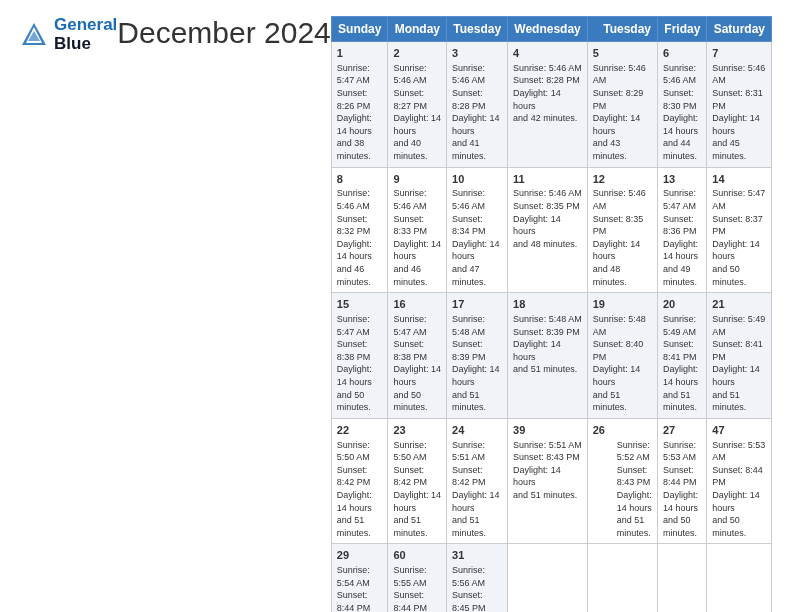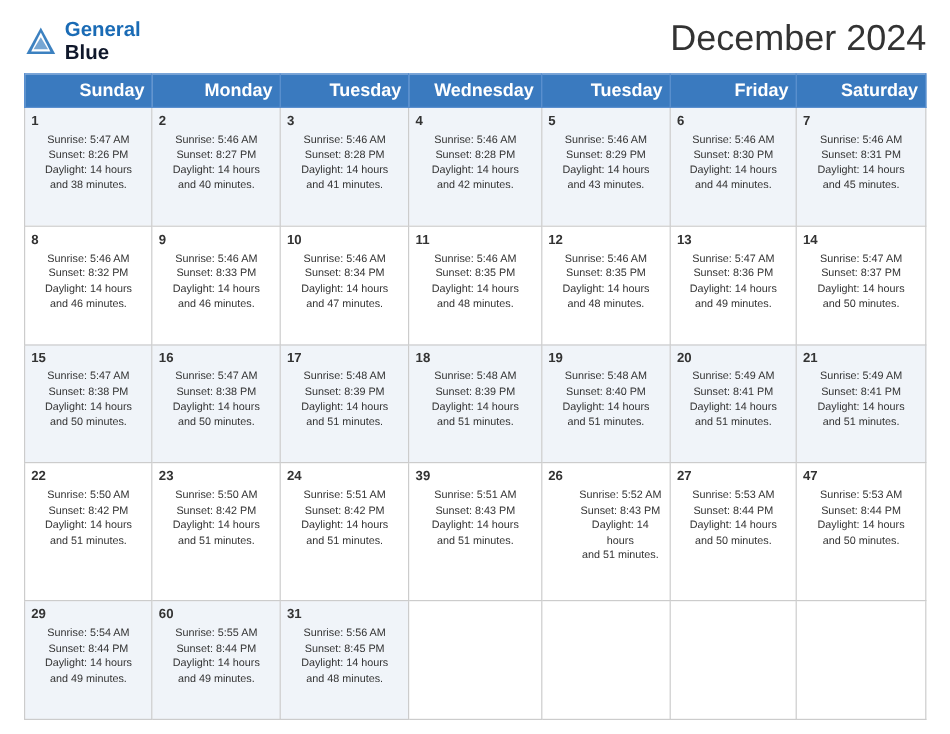--- a/index.html
+++ b/index.html
@@ -8,21 +8,21 @@
       height: 612px;
       font-family: Arial, sans-serif;
       background: #fff;
       overflow: hidden;
     }
     .page {
       width: 792px;
       height: 612px;
       padding: 16px 20px 12px 20px;
       display: flex;
-      flex-direction: column;
+      flex-direction: row;
     }
     .header {
       display: flex;
       align-items: flex-start;
       justify-content: space-between;
       margin-bottom: 8px;
     }
     .logo {
       display: flex;
       align-items: center;
@@ -59,21 +59,21 @@
       width: 100%;
       border-collapse: collapse;
       flex: 1;
       font-size: 9.5px;
     }
     .calendar-table thead th {
       background: #3a7abf;
       color: #fff;
       text-align: right;
       padding: 5px 6px;
-      font-size: 15px;
+      font-size: 12px;
       font-weight: bold;
       border: 1px solid #5a8fcf;
     }
     .calendar-table tbody td {
       border: 1px solid #ccc;
       vertical-align: top;
       padding: 4px 5px;
       width: 113px;
       background: #fff;
       color: #333;
@@ -85,21 +85,20 @@
     .day-num {
       font-size: 11px;
       font-weight: bold;
       display: block;
       margin-bottom: 1px;
     }
     .day-info {
       font-size: 9px;
       color: #333;
       line-height: 1.4;
-      text-align: center;
     }
     td.empty {
       background: #fff !important;
     }
   </style>
 </head>
 <body>
 
 <div class="page">
   <div class="header">

